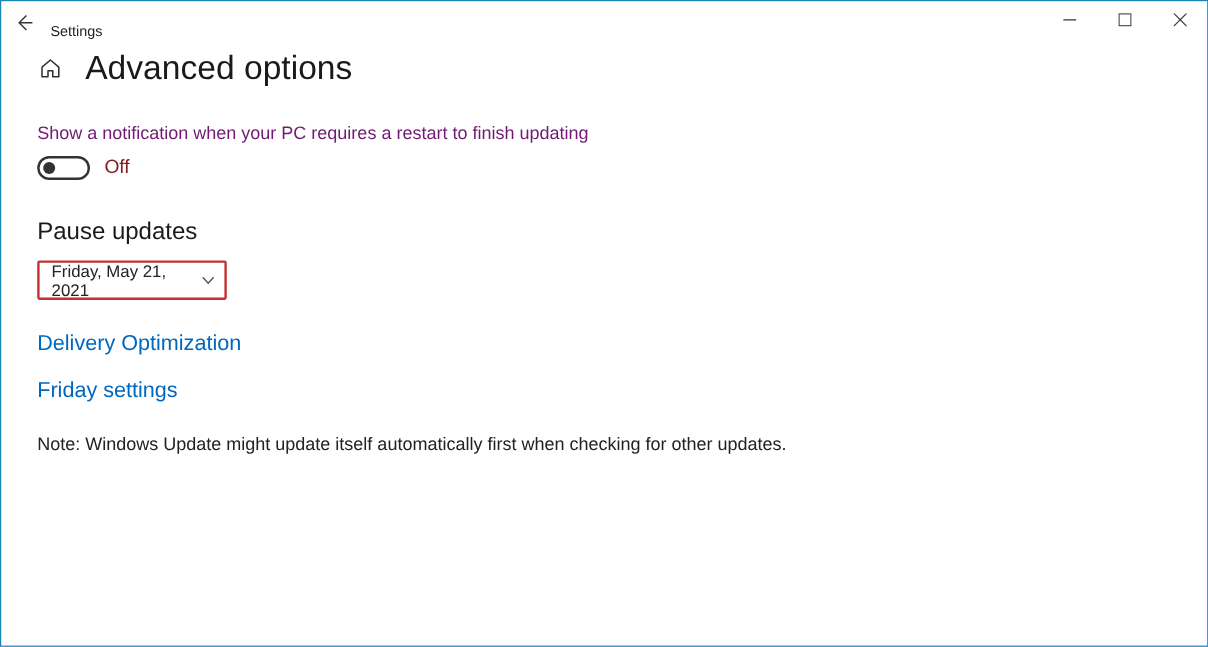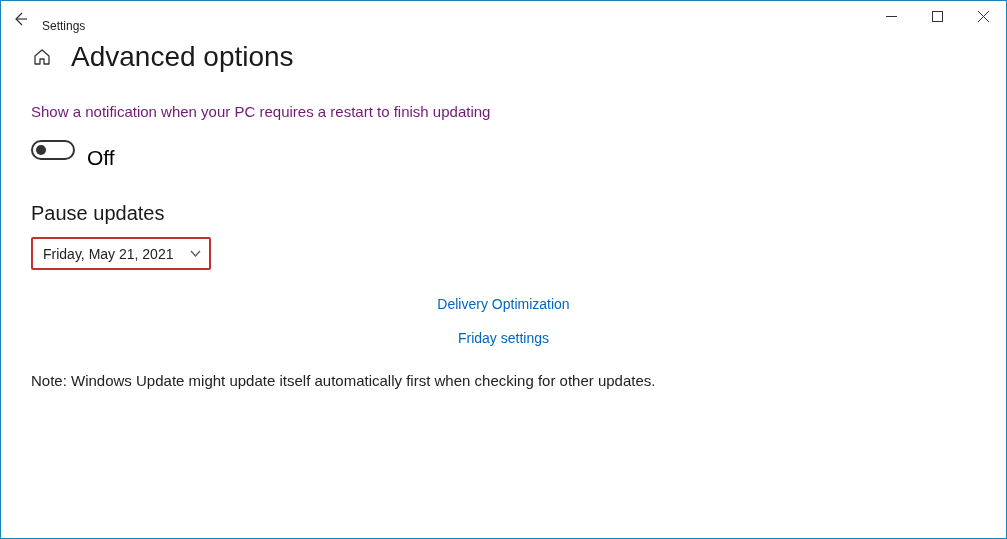--- a/index.html
+++ b/index.html
@@ -10,27 +10,27 @@
     .titlebar-controls { position: absolute; right: 0; top: 0; display: flex; }
     .titlebar-btn { width: 46px; height: 30px; display: flex; align-items: center; justify-content: center; }
     .content { padding: 8px 30px 0 30px; }
     .page-header { display: flex; align-items: center; margin-bottom: 30px; }
     .home-icon { width: 22px; margin-right: 18px; display: flex; align-items: center; justify-content: center; }
     .page-title { font-size: 28px; font-weight: 400; color: #1a1a1a; }
     .setting-label { font-size: 15px; color: #701a75; margin-bottom: 10px; }
     .toggle-row { display: flex; align-items: center; margin-bottom: 32px; }
     .toggle-pill { width: 44px; height: 20px; border: 2px solid #333; border-radius: 20px; position: relative; background: #fff; }
     .toggle-knob { width: 10px; height: 10px; background: #333; border-radius: 50%; position: absolute; left: 3px; top: 3px; }
-    .toggle-text { margin-left: 12px; font-size: 21px; color: #000000; margin-top: 16px; }
+    .toggle-text { margin-left: 12px; font-size: 16px; color: #7f1d1d; }
     .section-heading { font-size: 20px; font-weight: 400; color: #1a1a1a; margin-bottom: 12px; }
     .section-desc { font-size: 15px; color: #222; max-width: 730px; line-height: 1.35; margin-bottom: 18px; }
     .field-label { font-size: 15px; color: #222; margin-bottom: 6px; }
-    .dropdown { display: inline-flex; align-items: center; justify-content: space-between; height: 33px; width: 180px; border: 2.5px solid #c23030; padding: 0 8px 0 10px; font-size: 14px; color: #222; border-radius: 2px; margin-bottom: 26px; }
+    .dropdown { display: inline-flex; align-items: center; justify-content: space-between; height: 33px; width: 158px; border: 2.5px solid #c23030; padding: 0 8px 0 10px; font-size: 14px; color: #222; border-radius: 2px; margin-bottom: 26px; }
     .chevron { display: inline-block; }
-    .link { color: #0067c0; font-size: 14px; display: block; margin-bottom: 18px; text-align: center; }
+    .link { color: #0067c0; font-size: 18px; display: block; margin-bottom: 18px; }
     .note { font-size: 15px; color: #222; margin-top: 26px; }
     svg { display: block; }
   </style>
 </head>
 <body>
 
 <div class="titlebar">
   <div class="titlebar-back">
     <svg width="16" height="16" viewBox="0 0 16 16">
         <path d="M10 2 L4 8 L10 14" stroke="#333" stroke-width="1.2" fill="none"></path>

